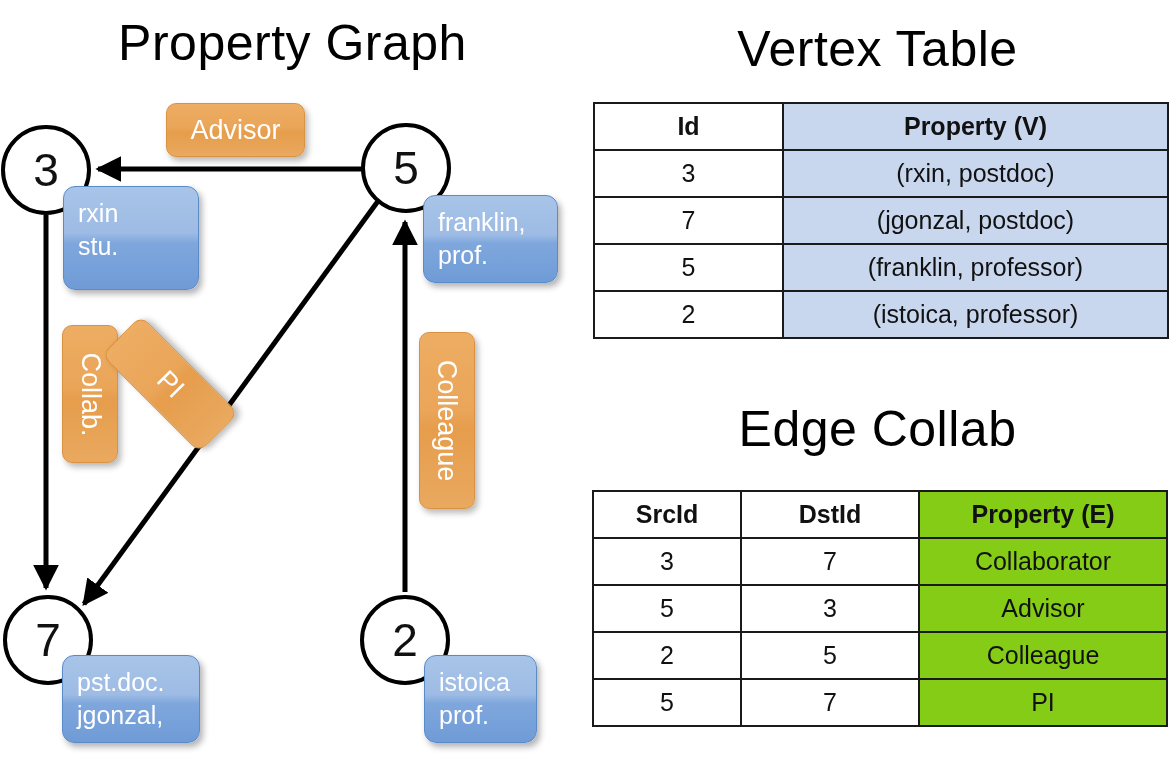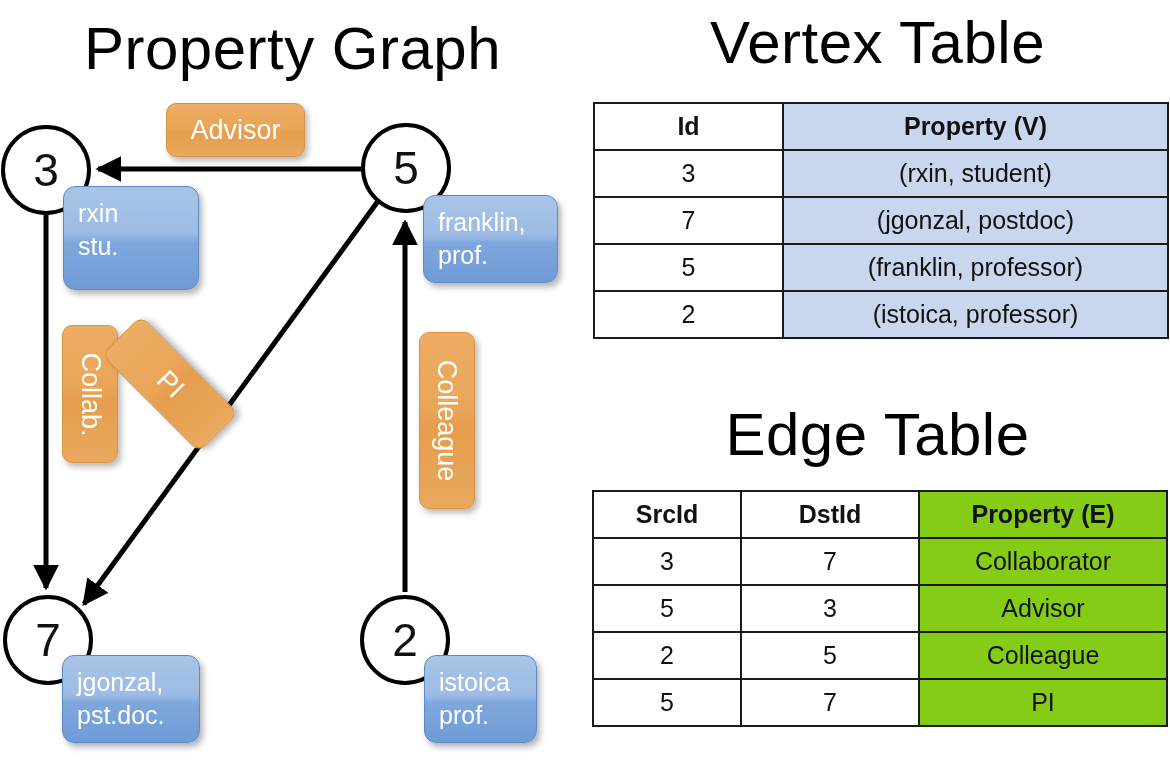--- a/index.html
+++ b/index.html
@@ -13,28 +13,28 @@
     position: relative;
     overflow: hidden;
     font-family: "Liberation Sans", sans-serif;
     color: #000000;
   }
 
   
   .title {
     position: absolute;
     font-weight: 300;
-    font-size: 60px;
+    font-size: 50px;
     letter-spacing: 0.5px;
     color: #000;
     white-space: nowrap;
     text-align: center;
   }
   #title-property-graph { left: 0px;   top: 14px;  width: 585px; }
-  #title-vertex-table   { left: 585px; top: 8px;  width: 585px; }
+  #title-vertex-table   { left: 585px; top: 20px;  width: 585px; }
   #title-edge-table     { left: 585px; top: 400px; width: 585px; }
 
   
   #graph-panel {
     position: absolute;
     left: 0; top: 0;
     width: 585px; height: 760px;
   }
   #graph-svg {
     position: absolute;
@@ -157,21 +157,21 @@
   #edge-table { left: 592px; top: 490px; width: 574px; }
   #edge-table td.c-src  { width: 148px; }
   #edge-table td.c-dst  { width: 178px; }
   #edge-table td.c-prop { width: 248px; }
 </style>
 </head>
 <body>
 
 <div class="title" id="title-property-graph">Property Graph</div>
 <div class="title" id="title-vertex-table">Vertex Table</div>
-<div class="title" id="title-edge-table">Edge Table</div>
+<div class="title" id="title-edge-table">Edge Collab</div>
 
 <div id="graph-panel">
 
   <svg id="graph-svg" viewBox="0 0 585 760">
     <defs>
       <marker id="arrow" viewBox="0 0 10 10" refX="9" refY="5" markerWidth="5.2" markerHeight="5.2" orient="auto-start-reverse">
         <path d="M 0 0 L 10 5 L 0 10 z" fill="#000"></path>
       </marker>
     </defs>
 
@@ -198,22 +198,22 @@
 
   <div class="vbox" id="vbox-rxin">
     <div>rxin</div>
     <div>stu.</div>
   </div>
   <div class="vbox" id="vbox-franklin">
     <div>franklin,</div>
     <div>prof.</div>
   </div>
   <div class="vbox" id="vbox-jgonzal">
+    <div>pst.doc.</div>
     <div>jgonzal,</div>
-    <div>pst.doc.</div>
   </div>
   <div class="vbox" id="vbox-istoica">
     <div>istoica</div>
     <div>prof.</div>
   </div>
 
   <div class="ebox" id="ebox-advisor">
     <span>Advisor</span>
   </div>
   <div class="ebox" id="ebox-collab">
@@ -228,21 +228,21 @@
 </div>
 
 <table class="tbl" id="vertex-table">
   <tbody>
     <tr>
       <td class="c-id hdr">Id</td>
       <td class="c-prop hdr blue">Property (V)</td>
     </tr>
     <tr>
       <td class="c-id">3</td>
-      <td class="c-prop blue">(rxin, student)</td>
+      <td class="c-prop blue">(rxin, postdoc)</td>
     </tr>
     <tr>
       <td class="c-id">7</td>
       <td class="c-prop blue">(jgonzal, postdoc)</td>
     </tr>
     <tr>
       <td class="c-id">5</td>
       <td class="c-prop blue">(franklin, professor)</td>
     </tr>
     <tr>

